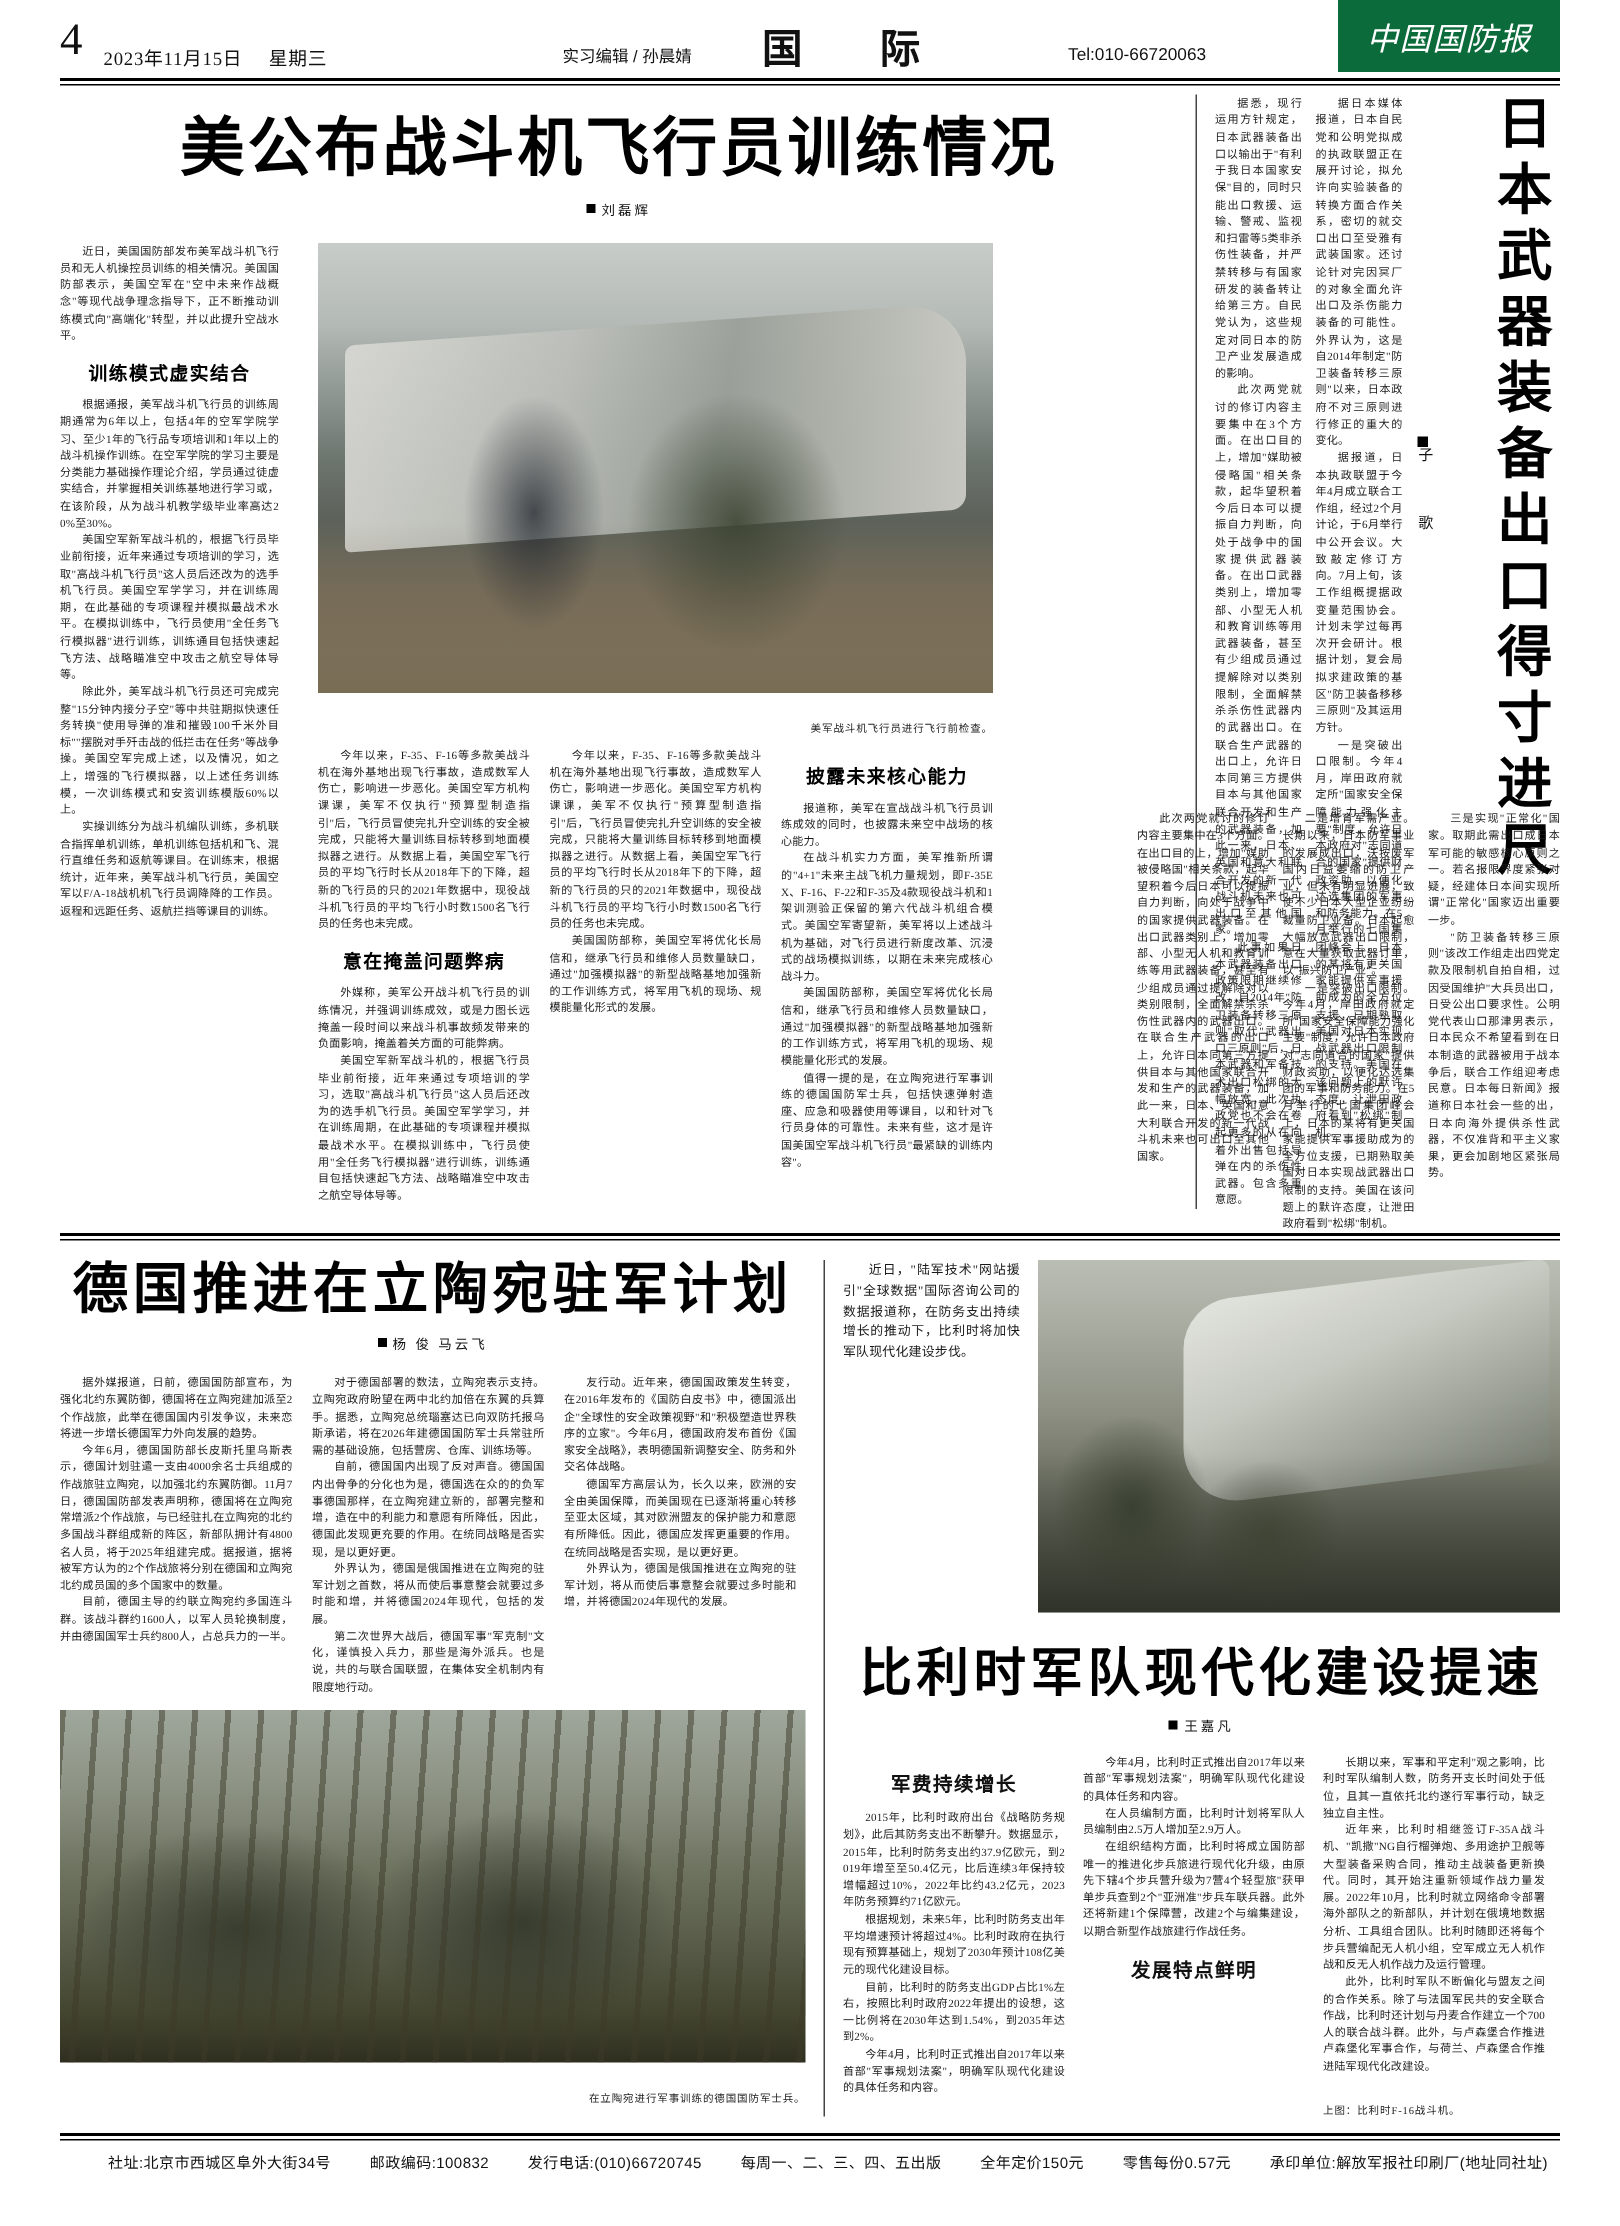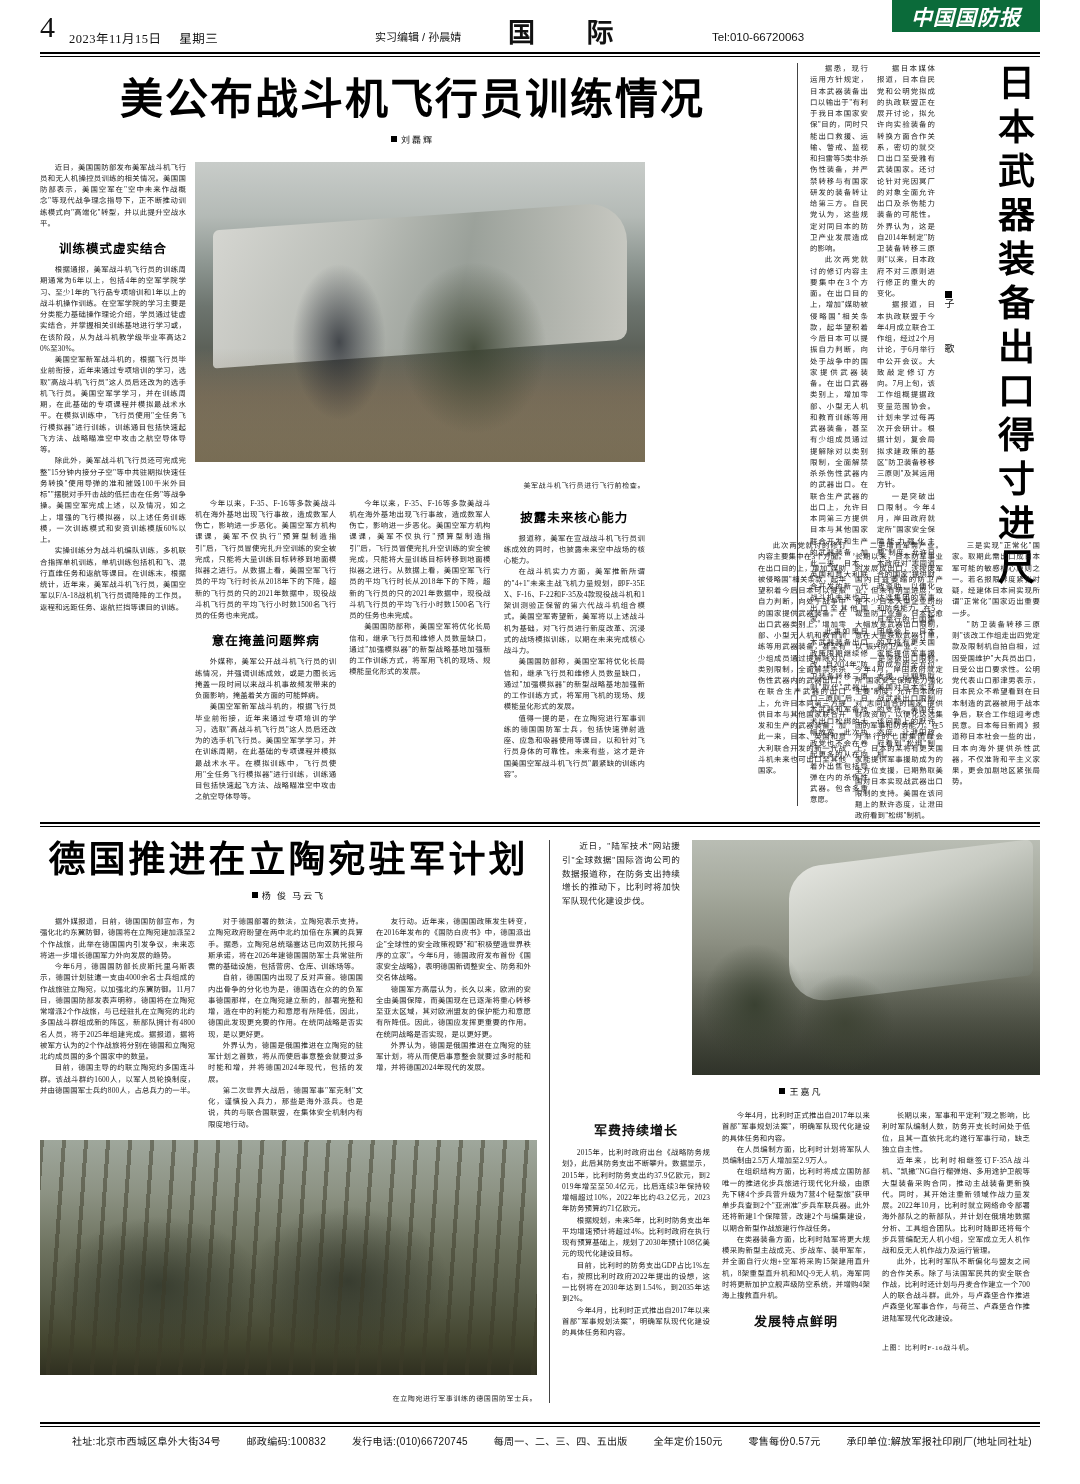--- a/index.html
+++ b/index.html
@@ -72,30 +72,30 @@
     bottom: 7px;
     font-family: "Liberation Sans", sans-serif;
     font-size: 11.5px;
     white-space: nowrap;
   }
   .logo-box {
     position: absolute;
     right: 0;
     top: 0px;
     width: 148px;
-    height: 32px;
+    height: 48px;
     background: #0b6b3a;
     color: #fff;
     display: flex;
     align-items: center;
     justify-content: center;
     font-family: "Liberation Serif", serif;
     font-size: 21px;
     font-style: italic;
-    font-weight: 700;
+    font-weight: 400;
     letter-spacing: 1px;
     white-space: nowrap;
   }
   .rule-double {
     border-top: 2.4px solid #000;
     border-bottom: 0.9px solid #000;
     height: 2px;
     margin-top: 2px;
   }
 
@@ -155,21 +155,21 @@
 
   
   .art1 {
     position: relative;
     padding-top: 14px;
   }
   .art1 .headline-main { font-size: 43px; }
   .art1-body {
     display: flex;
     margin-top: 16px;
-    gap: 9px;
+    gap: 26px;
   }
   .col { box-sizing: border-box; }
   .c-w1 { width: 146px; }
   .c-w2 { width: 146px; }
   .c-w3 { width: 146px; }
   .c-w4 { width: 146px; }
 
   .photo {
     background:
       linear-gradient(180deg, rgba(255,255,255,0.12), rgba(0,0,0,0.18)),
@@ -482,40 +482,40 @@
       <div style="width:478px;" class="art3">
         <div style="display:flex; gap:12px;">
           <div style="width:118px;" class="lead-box">
             <div class="ctext">
               <p>近日，"陆军技术"网站援引"全球数据"国际咨询公司的数据报道称，在防务支出持续增长的推动下，比利时将加快军队现代化建设步伐。</p>
             </div>
           </div>
           <div class="photo photo-hangar" style="width:348px; height:235px;"></div>
         </div>
 
+        <div class="headline-main" style="margin-top:22px;">比利时军队现代化建设提速</div>
         <div class="byline">
           <span class="sq"></span><span>王嘉凡</span>
         </div>
 
         <div class="art3-body">
           <div style="width:148px;">
             <div class="subhead-left">军费持续增长</div>
             <div class="ctext">
               <p>2015年，比利时政府出台《战略防务规划》，此后其防务支出不断攀升。数据显示，2015年，比利时防务支出约37.9亿欧元，到2019年增至至50.4亿元，比后连续3年保持较增幅超过10%，2022年比约43.2亿元，2023年防务预算约71亿欧元。</p>
               <p>根据规划，未来5年，比利时防务支出年平均增速预计将超过4%。比利时政府在执行现有预算基础上，规划了2030年预计108亿美元的现代化建设目标。</p>
               <p>目前，比利时的防务支出GDP占比1%左右，按照比利时政府2022年提出的设想，这一比例将在2030年达到1.54%，到2035年达到2%。</p>
               <p>今年4月，比利时正式推出自2017年以来首部"军事规划法案"，明确军队现代化建设的具体任务和内容。</p>
             </div>
           </div>
           <div style="width:148px;">
             <div class="ctext">
               <p>今年4月，比利时正式推出自2017年以来首部"军事规划法案"，明确军队现代化建设的具体任务和内容。</p>
               <p>在人员编制方面，比利时计划将军队人员编制由2.5万人增加至2.9万人。</p>
               <p>在组织结构方面，比利时将成立国防部唯一的推进化步兵旅进行现代化升级，由原先下辖4个步兵营升级为7营4个轻型旅"获甲单步兵查到2个"亚洲准"步兵车联兵器。此外还将新建1个保障营，改建2个与编集建设，以期合新型作战旅建行作战任务。</p>
-              <p>在类器装备方面，比利时陆军将更大规模采购新型主战成克、步战车、装甲军车，并全面自行火炮+空军将采购15架建用直升机，8架重型直升机和MQ-9无人机，海军同时将更新加护立舰声级防空系统，并增购4架海上搜救直升机。</p>
             </div>
             <div class="subhead-left">发展特点鲜明</div>
           </div>
           <div style="width:148px;">
             <div class="ctext">
               <p>长期以来，军事和平定利"观之影响，比利时军队编制人数，防务开支长时间处于低位，且其一直依托北约遂行军事行动，缺乏独立自主性。</p>
               <p>近年来，比利时相继签订F-35A战斗机、"凯撒"NG自行榴弹炮、多用途护卫舰等大型装备采购合同，推动主战装备更新换代。同时，其开始注重新领域作战力量发展。2022年10月，比利时就立网络命令部署海外部队之的新部队，并计划在俄境地数据分析、工具组合团队。比利时随即还将每个步兵营编配无人机小组，空军成立无人机作战和反无人机作战力及运行管理。</p>
               <p>此外，比利时军队不断偏化与盟友之间的合作关系。除了与法国军民共的安全联合作战，比利时还计划与丹麦合作建立一个700人的联合战斗群。此外，与卢森堡合作推进卢森堡化军事合作，与荷兰、卢森堡合作推进陆军现代化改建设。</p>
             </div>
             <div class="caption" style="text-align:left; text-indent:0;">上图：比利时F-16战斗机。</div>

